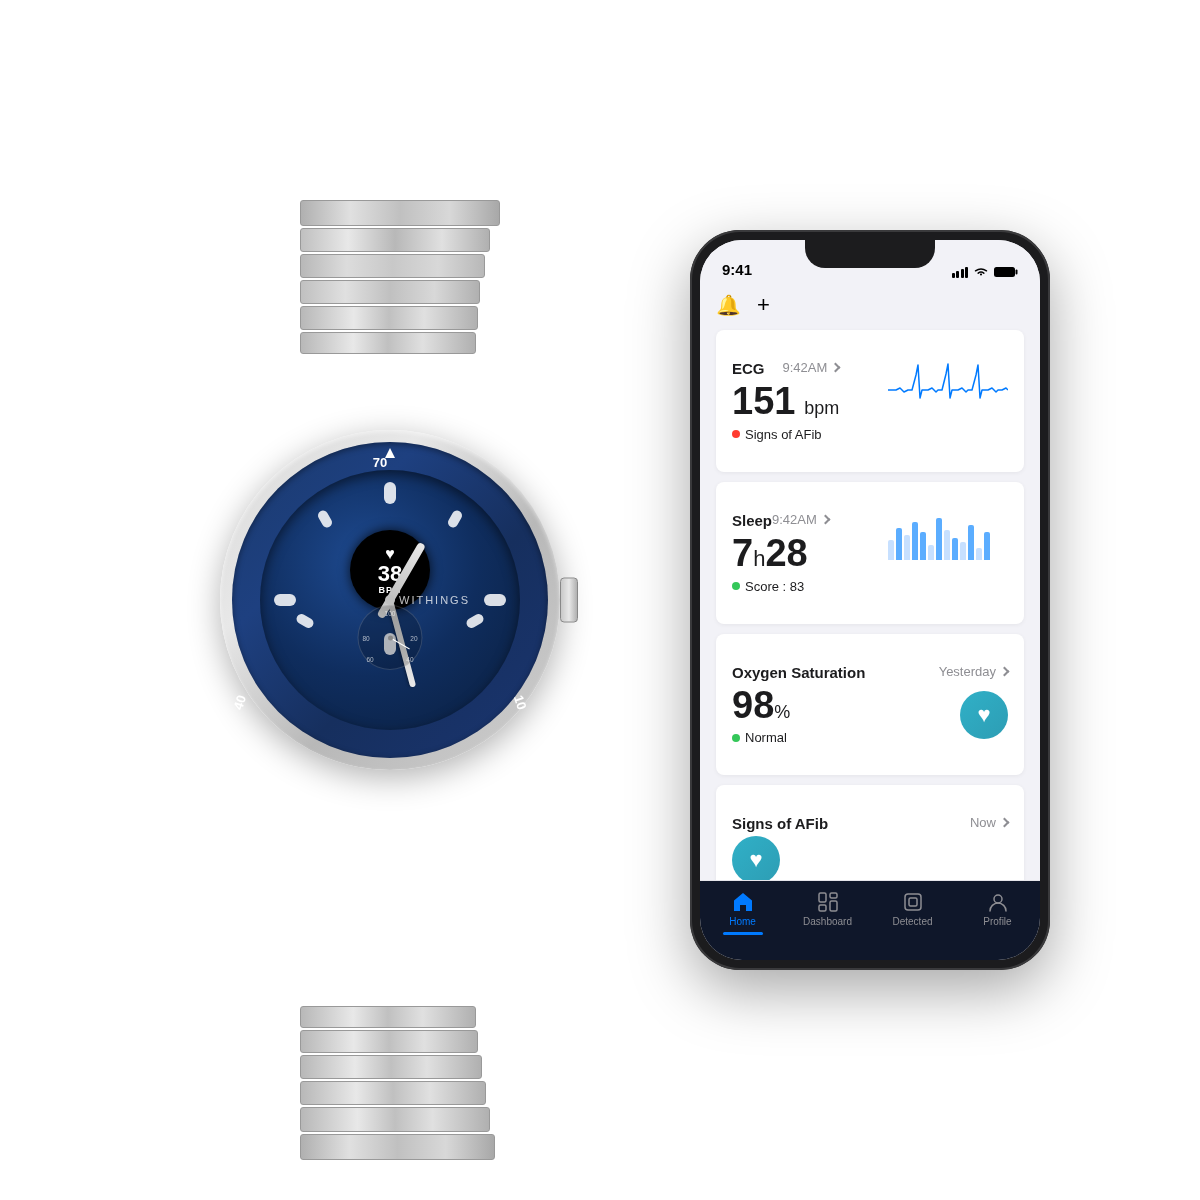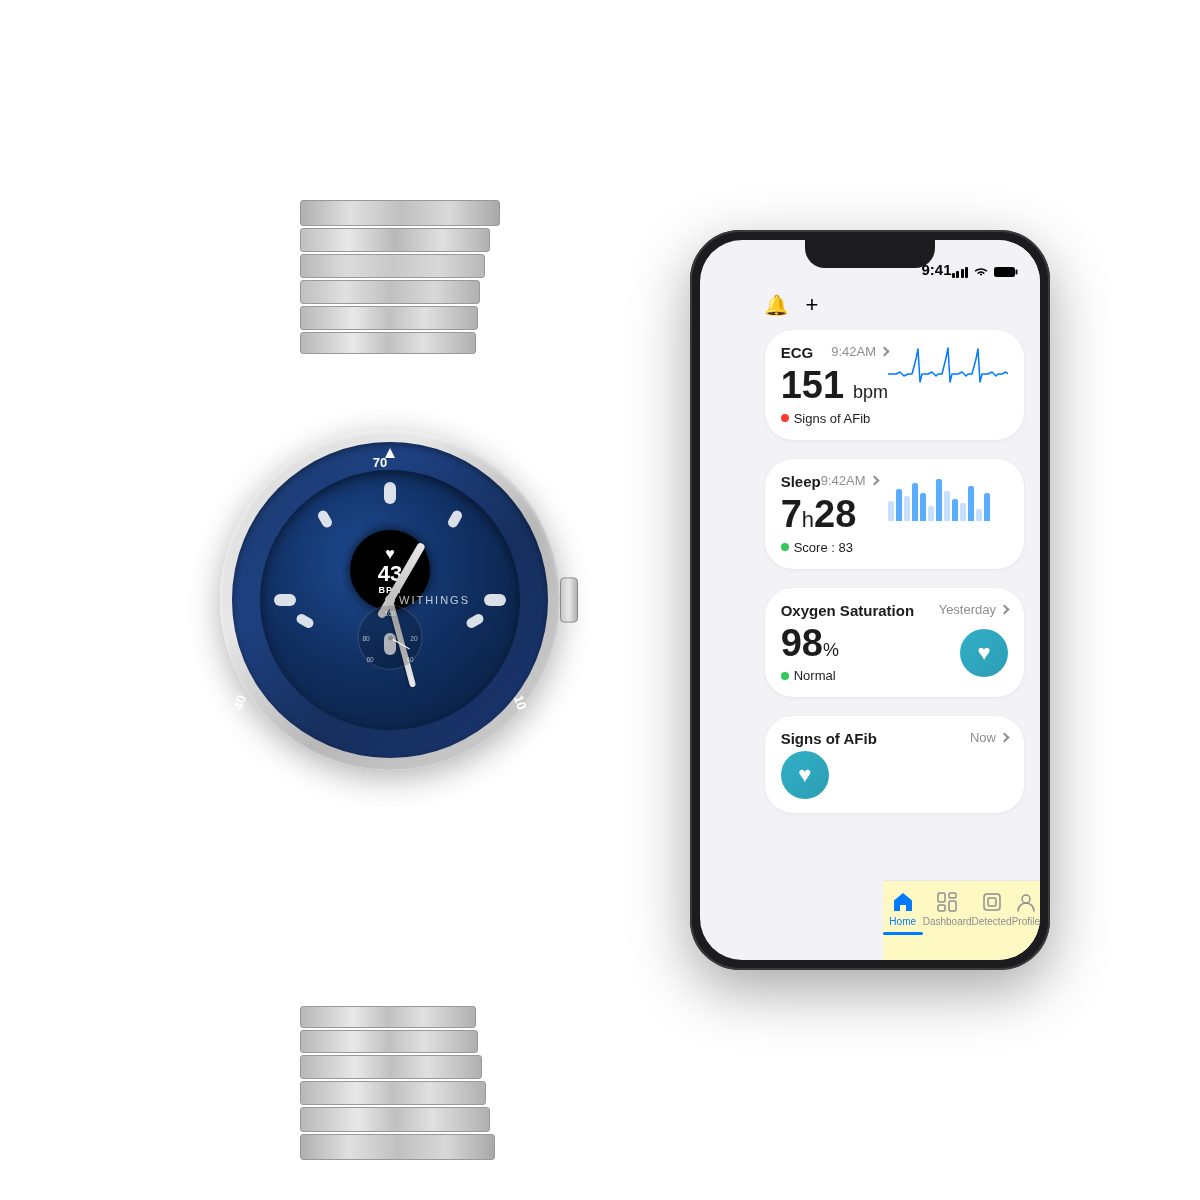--- a/index.html
+++ b/index.html
@@ -262,21 +262,20 @@
       position: absolute;
       top: 10px;
       left: 10px;
       right: 10px;
       bottom: 10px;
       background: #f2f2f7;
       border-radius: 42px;
       overflow: hidden;
       display: flex;
       flex-direction: column;
-      align-items: flex-end;
     }
 
     
     .notch {
       position: absolute;
       top: 0;
       left: 50%;
       transform: translateX(-50%);
       width: 130px;
       height: 28px;
@@ -344,23 +343,23 @@
     }
     .header-icon {
       font-size: 20px;
       color: #000;
       cursor: pointer;
     }
 
     
     .card {
       background: #ffffff;
-      border-radius: 28px;
-      padding: 14px 16px;
-      margin-bottom: 19px;
+      border-radius: 8px;
+      padding: 30px 16px;
+      margin-bottom: 10px;
       box-shadow: 0 1px 4px rgba(0,0,0,0.06);
     }
 
     .card-header {
       display: flex;
       justify-content: space-between;
       align-items: flex-start;
       margin-bottom: 4px;
     }
     .card-label {
@@ -462,21 +461,21 @@
     }
     .health-data-text {
       font-size: 16px;
       font-weight: 600;
       color: #007aff;
     }
 
     
     .bottom-nav {
       height: 80px;
-      background: #fef9c3;
+      background: #0f172a;
       display: flex;
       align-items: flex-start;
       justify-content: space-around;
       padding: 10px 0 5px;
       border-top: 1px solid #e5e5ea;
       flex-shrink: 0;
     }
     .nav-item {
       display: flex;
       flex-direction: column;
@@ -554,21 +553,21 @@
         <span class="bezel-num" style="transform: translateX(-50%) rotate(72deg);">10</span>
         <span class="bezel-num" style="transform: translateX(-50%) rotate(144deg);">20</span>
         <span class="bezel-num" style="transform: translateX(-50%) rotate(216deg);">30</span>
         <span class="bezel-num" style="transform: translateX(-50%) rotate(288deg);">40</span>
         <span class="bezel-num" style="transform: translateX(-50%) rotate(360deg); top: auto; bottom: calc(50% + 130px);">70</span>
 
         <div class="dial">
 
           <div class="oled-display">
             <div class="oled-heart">♥</div>
-            <div class="oled-bpm-number">43</div>
+            <div class="oled-bpm-number">38</div>
             <div class="oled-bpm-label">BPM</div>
           </div>
 
           <div class="oval-marker" style="width:12px;height:22px;top:12px;left:50%;transform:translateX(-50%);background:rgba(255,255,255,0.85);border:none;border-radius:6px;"></div>
           <div class="oval-marker" style="width:22px;height:12px;top:50%;right:14px;transform:translateY(-50%);background:rgba(255,255,255,0.85);border:none;border-radius:6px;"></div>
           <div class="oval-marker" style="width:12px;height:22px;bottom:75px;left:50%;transform:translateX(-50%);background:rgba(255,255,255,0.85);border:none;border-radius:6px;"></div>
           <div class="oval-marker" style="width:22px;height:12px;top:50%;left:14px;transform:translateY(-50%);background:rgba(255,255,255,0.85);border:none;border-radius:6px;"></div>
 
           <div class="oval-marker" style="width:10px;height:18px;top:40px;right:60px;transform:rotate(30deg);background:rgba(255,255,255,0.85);border:none;border-radius:5px;"></div>
           <div class="oval-marker" style="width:10px;height:18px;top:40px;left:60px;transform:rotate(-30deg);background:rgba(255,255,255,0.85);border:none;border-radius:5px;"></div>

